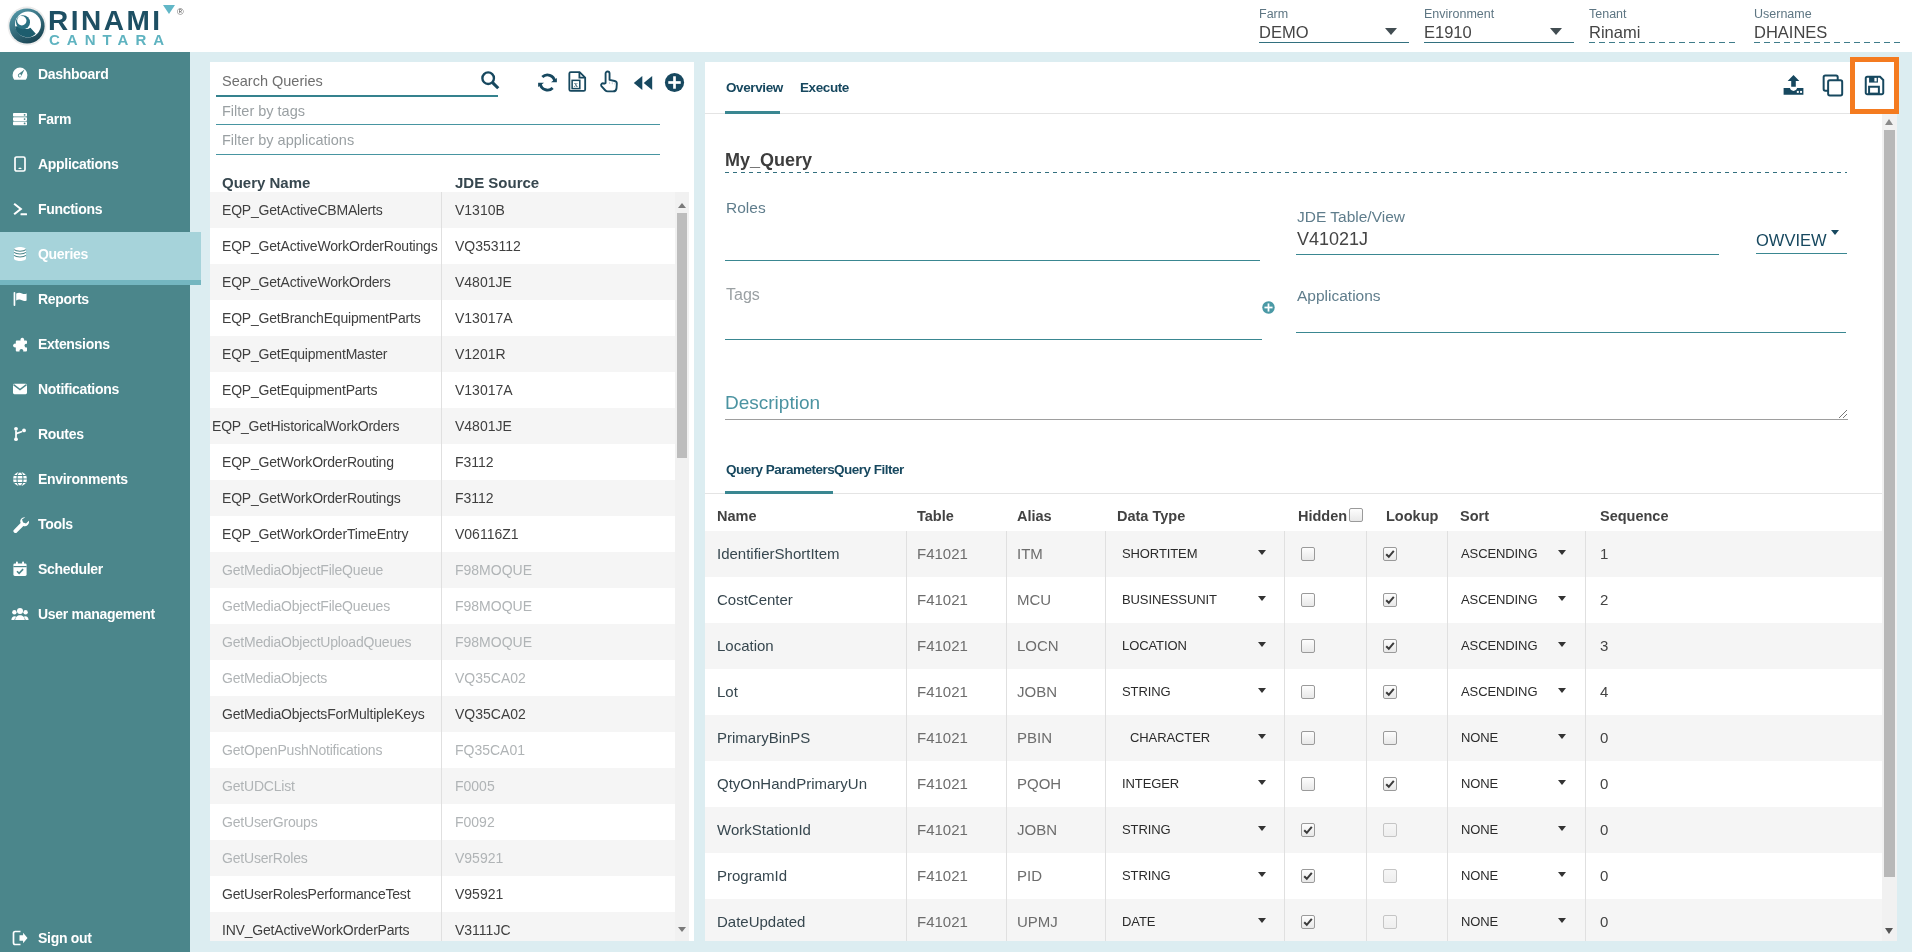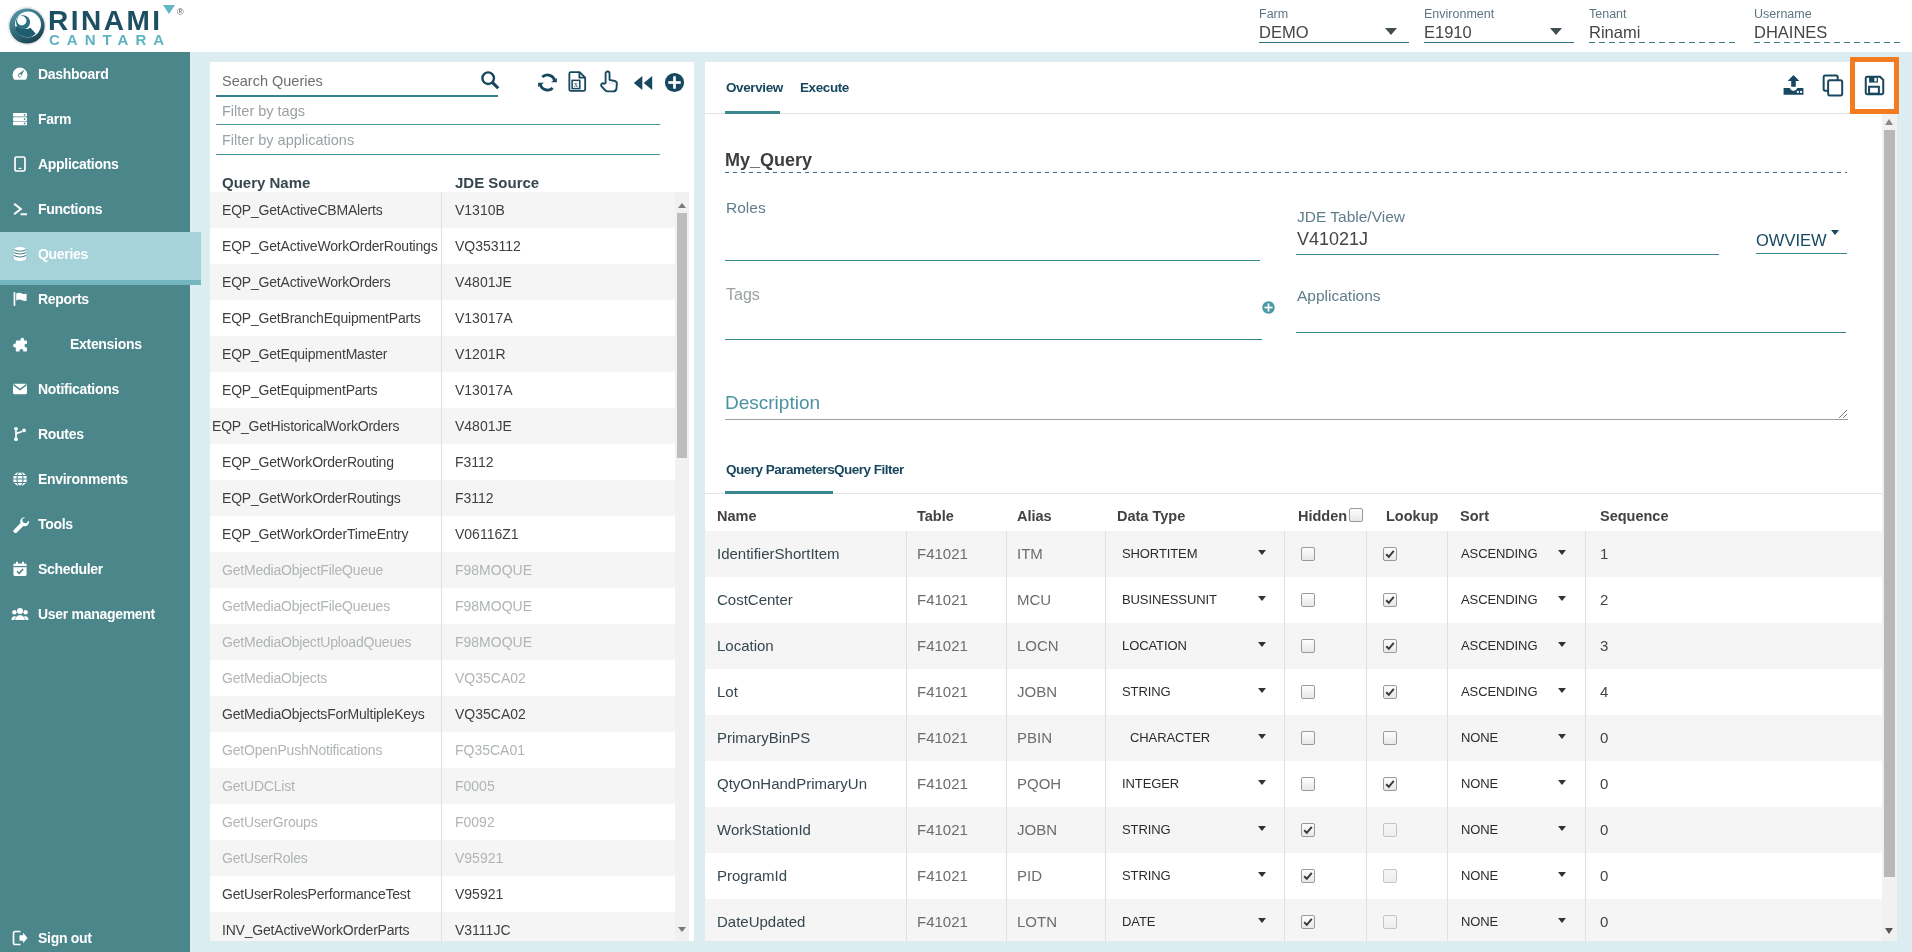--- a/index.html
+++ b/index.html
@@ -70,21 +70,21 @@
   </svg>
 <div style="position:absolute;left:38px;top:244px;height:20px;line-height:20px;font-size:14px;color:#fff;font-weight:bold;letter-spacing:-0.3px;white-space:nowrap;">Queries</div>
 <svg style="position:absolute;left:11px;top:290px" width="18" height="18" viewBox="0 0 18 18">
     <rect x="2.6" y="2" width="1.7" height="14" rx="0.8" fill="#fff"></rect>
     <path d="M5.2 3.6c2-1.1 3.9-1.1 5.8-.1 1.6.8 3.1.8 4.6.1v6.8c-1.5.7-3 .7-4.6-.1-1.9-1-3.8-1-5.8.1z" fill="#fff"></path>
   </svg>
 <div style="position:absolute;left:38px;top:289px;height:20px;line-height:20px;font-size:14px;color:#fff;font-weight:bold;letter-spacing:-0.3px;white-space:nowrap;">Reports</div>
 <svg style="position:absolute;left:11px;top:335px" width="18" height="18" viewBox="0 0 18 18">
     <path d="M6.4 4.9h2a1.9 1.9 0 1 1 3.4 0h2a1 1 0 0 1 1 1v2.3a1.9 1.9 0 1 0 0 3.6v3.1a1 1 0 0 1-1 1H11a1.9 1.9 0 1 0-3.6 0H4.6a1 1 0 0 1-1-1v-3.3a1.9 1.9 0 1 1 0-3.4V5.9a1 1 0 0 1 1-1z" fill="#fff" transform="translate(1.2 0.6)"></path>
   </svg>
-<div style="position:absolute;left:38px;top:334px;height:20px;line-height:20px;font-size:14px;color:#fff;font-weight:bold;letter-spacing:-0.3px;white-space:nowrap;margin-left:32px;">Extensions</div>
+<div style="position:absolute;left:38px;top:334px;height:20px;line-height:20px;font-size:14px;color:#fff;font-weight:bold;letter-spacing:-0.3px;white-space:nowrap;">Extensions</div>
 <svg style="position:absolute;left:11px;top:380px" width="18" height="18" viewBox="0 0 18 18">
     <rect x="2" y="3.8" width="14" height="10.4" rx="1.4" fill="#fff"></rect>
     <path d="M2.5 4.6 9 9.6l6.5-5" stroke="#4b868b" stroke-width="1.4" fill="none"></path>
   </svg>
 <div style="position:absolute;left:38px;top:379px;height:20px;line-height:20px;font-size:14px;color:#fff;font-weight:bold;letter-spacing:-0.3px;white-space:nowrap;">Notifications</div>
 <svg style="position:absolute;left:11px;top:425px" width="18" height="18" viewBox="0 0 18 18">
     <circle cx="5" cy="3.8" r="1.9" fill="#fff"></circle>
     <circle cx="5" cy="14.2" r="1.9" fill="#fff"></circle>
     <circle cx="13" cy="5.4" r="1.9" fill="#fff"></circle>
     <path d="M5 5.5v7.2M5 9.8c0-2.4 3.4-1.8 6-3.2" stroke="#fff" stroke-width="1.7" fill="none"></path>
@@ -385,21 +385,21 @@
       <path d="M2.2 6.2 L4.8 8.8 L9.8 2.8" stroke="#3b3b3b" stroke-width="2" fill="none"></path>
     </svg>
   </div>
 <div style="position:absolute;left:1383px;top:869px;width:12px;height:12px;border:1px solid #c5c5c5;border-radius:2px;background:linear-gradient(#f6f6f6,#eeeeee);"></div>
 <div style="position:absolute;left:1461px;top:866px;height:20px;line-height:20px;font-size:13px;color:#2b2b2b;font-weight:normal;letter-spacing:-0.1px;white-space:nowrap;">NONE</div>
 <div style="position:absolute;left:1558px;top:872px;width:0;height:0;border-left:4px solid transparent;border-right:4px solid transparent;border-top:5px solid #333;"></div>
 <div style="position:absolute;left:1600px;top:866px;height:20px;line-height:20px;font-size:15px;color:#444;font-weight:normal;letter-spacing:0;white-space:nowrap;">0</div>
 <div style="position:absolute;left:705px;top:899px;width:1177px;height:42px;background:#f5f5f5;"></div>
 <div style="position:absolute;left:717px;top:912px;height:20px;line-height:20px;font-size:15px;color:#37474f;font-weight:normal;letter-spacing:0;white-space:nowrap;">DateUpdated</div>
 <div style="position:absolute;left:917px;top:912px;height:20px;line-height:20px;font-size:15px;color:#6d6d6d;font-weight:normal;letter-spacing:0;white-space:nowrap;">F41021</div>
-<div style="position:absolute;left:1017px;top:912px;height:20px;line-height:20px;font-size:15px;color:#6d6d6d;font-weight:normal;letter-spacing:0;white-space:nowrap;">LOTN</div>
+<div style="position:absolute;left:1017px;top:912px;height:20px;line-height:20px;font-size:15px;color:#6d6d6d;font-weight:normal;letter-spacing:0;white-space:nowrap;">UPMJ</div>
 <div style="position:absolute;left:1122px;top:912px;height:20px;line-height:20px;font-size:13px;color:#2b2b2b;font-weight:normal;letter-spacing:-0.1px;white-space:nowrap;">DATE</div>
 <div style="position:absolute;left:1258px;top:918px;width:0;height:0;border-left:4px solid transparent;border-right:4px solid transparent;border-top:5px solid #333;"></div>
 <div style="position:absolute;left:1301px;top:915px;width:12px;height:12px;border:1px solid #9a9a9a;border-radius:2px;background:linear-gradient(#fdfdfd,#e8e8e8);">
     <svg width="12" height="12" viewBox="0 0 12 12" style="position:absolute;left:0px;top:0px">
       <path d="M2.2 6.2 L4.8 8.8 L9.8 2.8" stroke="#3b3b3b" stroke-width="2" fill="none"></path>
     </svg>
   </div>
 <div style="position:absolute;left:1383px;top:915px;width:12px;height:12px;border:1px solid #c5c5c5;border-radius:2px;background:linear-gradient(#f6f6f6,#eeeeee);"></div>
 <div style="position:absolute;left:1461px;top:912px;height:20px;line-height:20px;font-size:13px;color:#2b2b2b;font-weight:normal;letter-spacing:-0.1px;white-space:nowrap;">NONE</div>
 <div style="position:absolute;left:1558px;top:918px;width:0;height:0;border-left:4px solid transparent;border-right:4px solid transparent;border-top:5px solid #333;"></div>

